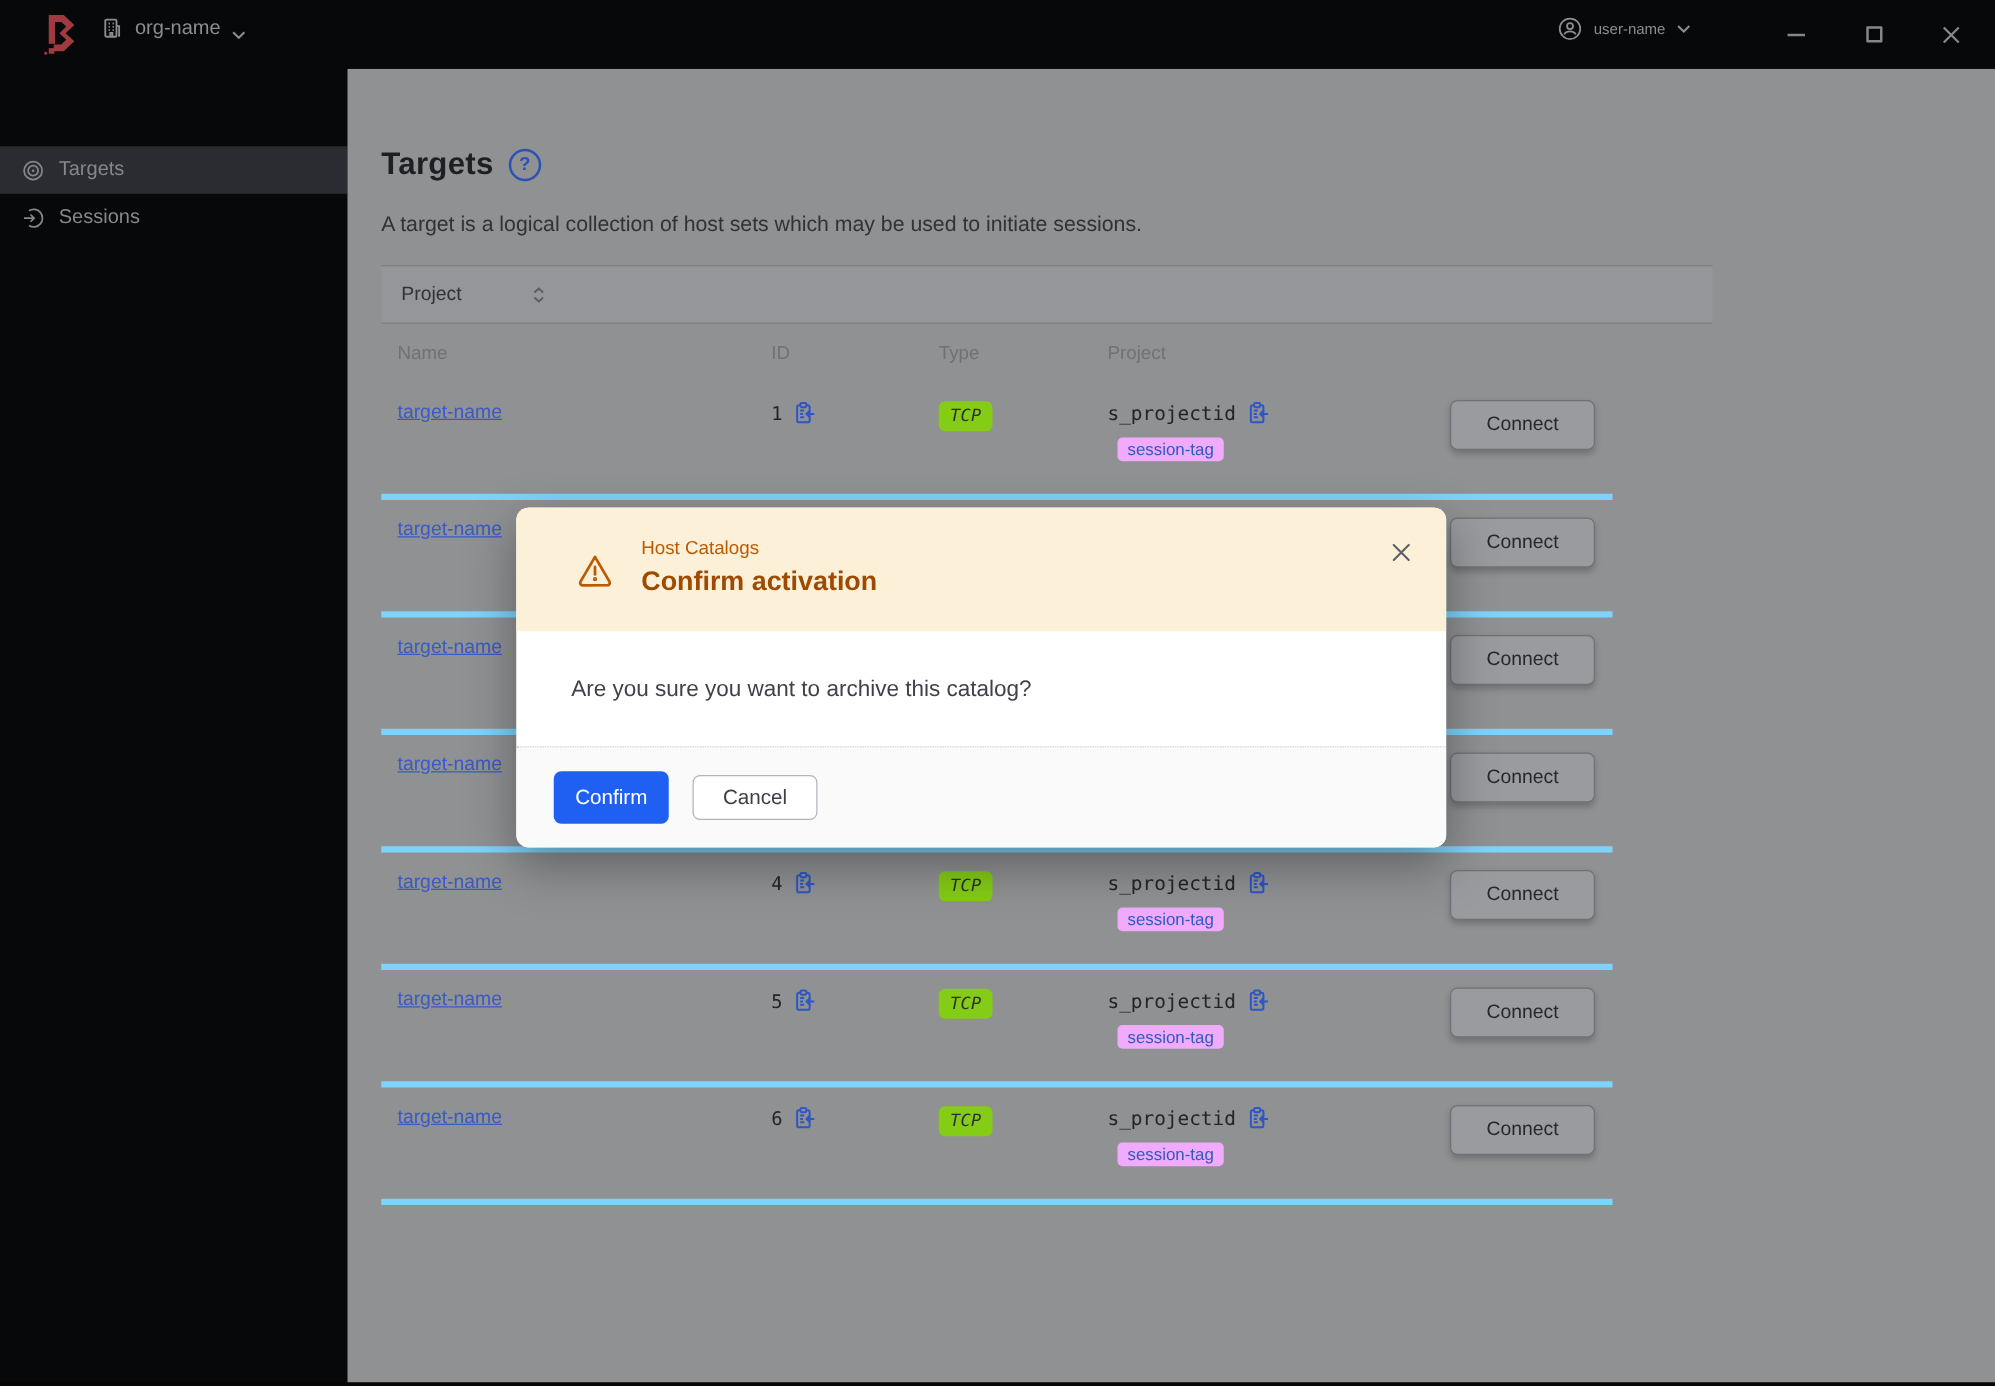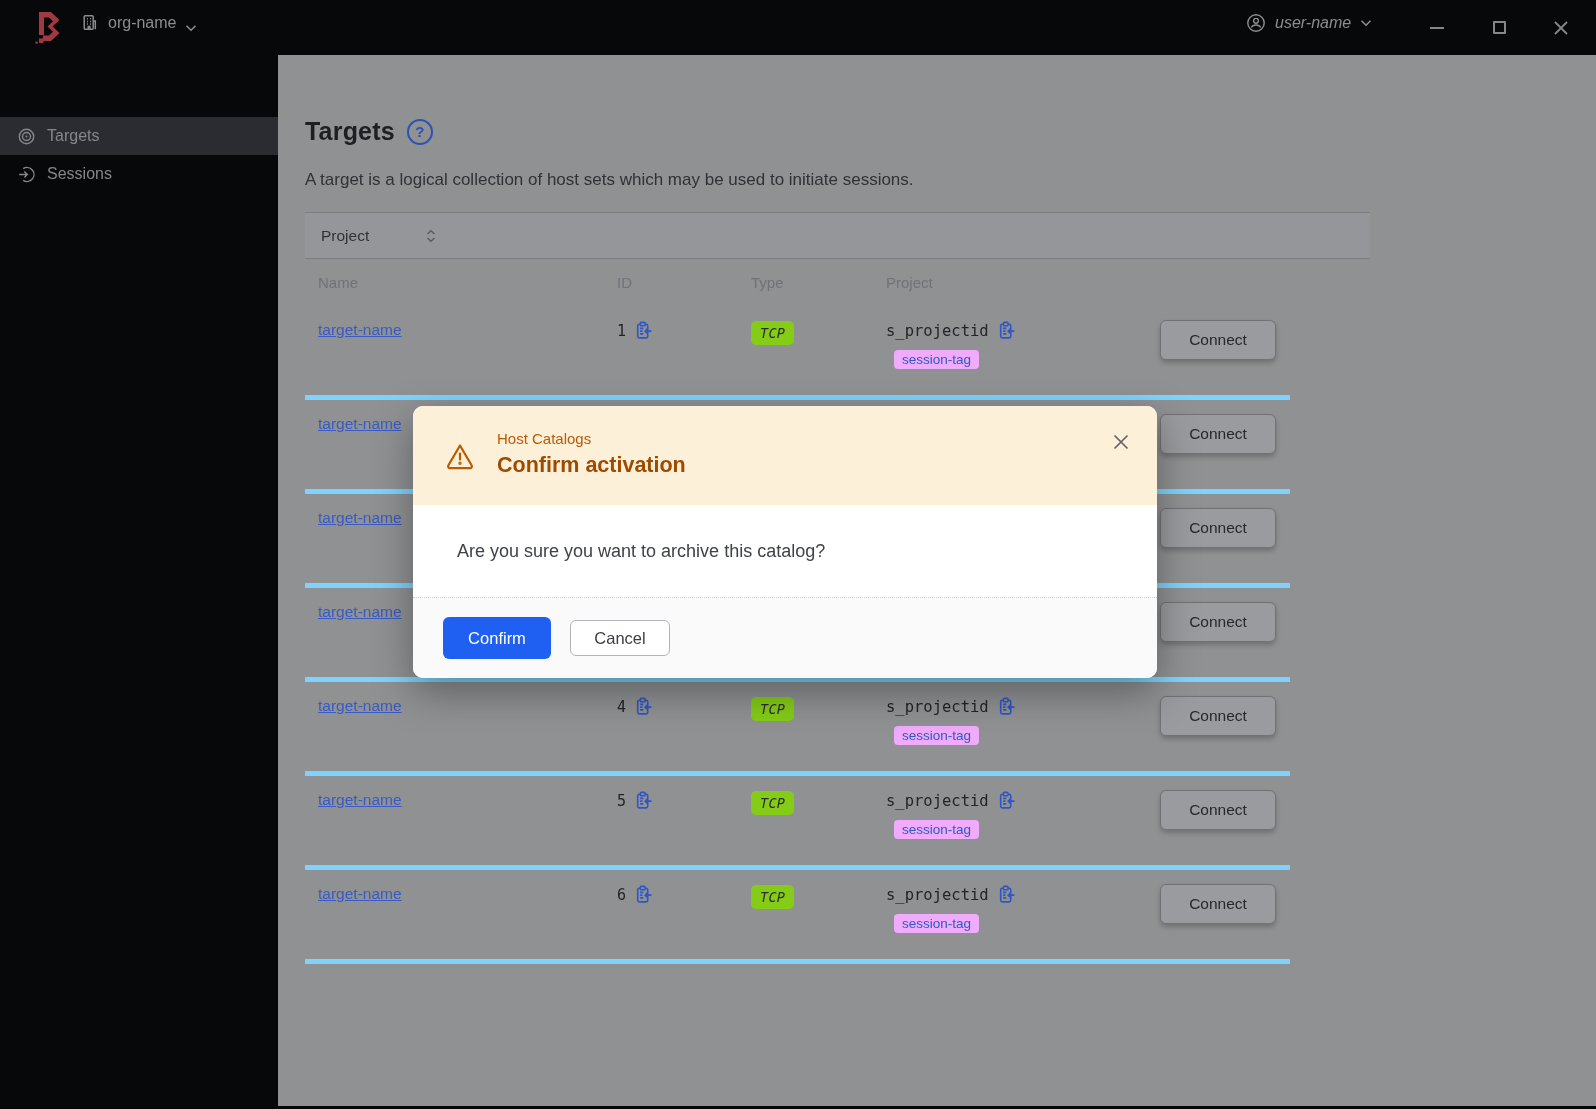--- a/index.html
+++ b/index.html
@@ -7,21 +7,21 @@
               font-family:"Liberation Sans", sans-serif; }
   .mono { font-family:"DejaVu Sans Mono", monospace; }
 
   
   .topbar { position:absolute; left:0; top:0; width:1596px; height:55px;
             background:#070809; display:flex; align-items:center; z-index:5; }
   .logo { position:absolute; left:30px; top:9px; width:36px; height:38px; }
   .org-trigger { position:absolute; left:80px; top:13px; display:flex; align-items:flex-end;
                  gap:9px; color:#8b8d91; font-size:16px; cursor:default; }
   .user-trigger { position:absolute; left:1246px; top:13px; display:flex; align-items:center;
-                  gap:9px; color:#8b8d91; font-size:16px;font-style:italic; }
+                  gap:9px; color:#8b8d91; font-size:12px; }
   .win-controls { position:absolute; right:24px; top:0; height:55px; display:flex;
                   align-items:center; gap:40px; color:#85878b; }
   .win-btn { width:22px; height:22px; display:flex; align-items:center; justify-content:center; }
   .min-glyph { width:14px; height:0; border-top:2px solid #85878b; }
   .max-glyph { width:13px; height:13px; border:2px solid #85878b; border-radius:1px; }
 
   
   .sidebar { position:absolute; left:0; top:55px; width:278px; height:1054px; background:#070809; }
   .side-item { display:flex; align-items:center; gap:12px; height:38px; padding-left:18px;
                color:#85878b; font-size:16px; margin-top:0; }
@@ -67,31 +67,31 @@
                  font-family:"Liberation Sans",sans-serif;
                  box-shadow:0 3px 5px rgba(0,0,0,.22); cursor:pointer; }
 
   .bottom-edge { position:absolute; left:0; bottom:0; width:1596px; height:3px;
                  background:#060606; z-index:6; }
 
   
   .modal { position:absolute; left:413px; top:406px; width:744px; height:272px;
            border-radius:10px; background:#ffffff; z-index:50;
            box-shadow:0 14px 40px rgba(0,0,0,.35); overflow:hidden; }
-  .modal-header { height:99px; background:#fcf0d9; display:flex; padding:24px 24px 0 32px; }
+  .modal-header { height:99px; background:#fcf0d9; display:flex; padding:24px 24px 0 48px; }
   .warn-icon { width:30px; height:30px; margin-top:11px; color:#bb5a00; flex:none; }
   .modal-head-text { margin-left:22px; flex:1; }
   .modal-tagline { font-size:15px; color:#bb5a00; }
   .modal-title { margin-top:6px; font-size:21.5px; font-weight:700; color:#9e4a00; }
   .modal-close { width:22px; height:22px; color:#5f6268; cursor:pointer; flex:none; margin-top:2px; }
   .modal-body { height:92px; display:flex; align-items:center; padding-left:44px;
                 font-size:18px; color:#3f424a; }
   .modal-footer { height:81px; background:#fafafa; border-top:1px dotted #cfd2d6;
                   display:flex; align-items:center; gap:19px; padding-left:30px; }
-  .btn-primary { width:108px; height:42px; background:#1f60f2; color:#ffffff; border:none;
+  .btn-primary { width:92px; height:42px; background:#1f60f2; color:#ffffff; border:none;
                  border-radius:6px; font-size:16.5px; font-family:"Liberation Sans",sans-serif;
                  cursor:pointer; }
   .btn-secondary { width:100px; height:36px; background:#ffffff; color:#3b3e46;
                    border:1px solid #b2b5bc; border-radius:6px; font-size:16.5px;
                    font-family:"Liberation Sans",sans-serif; cursor:pointer; }
   svg { display:block; }
 </style>
 </head>
 <body>
 

